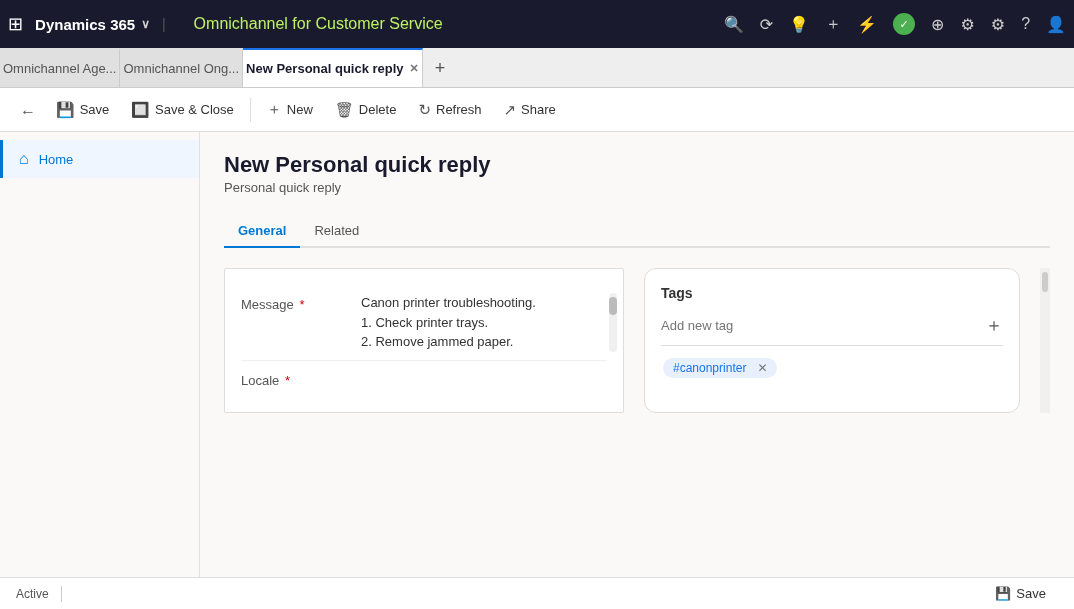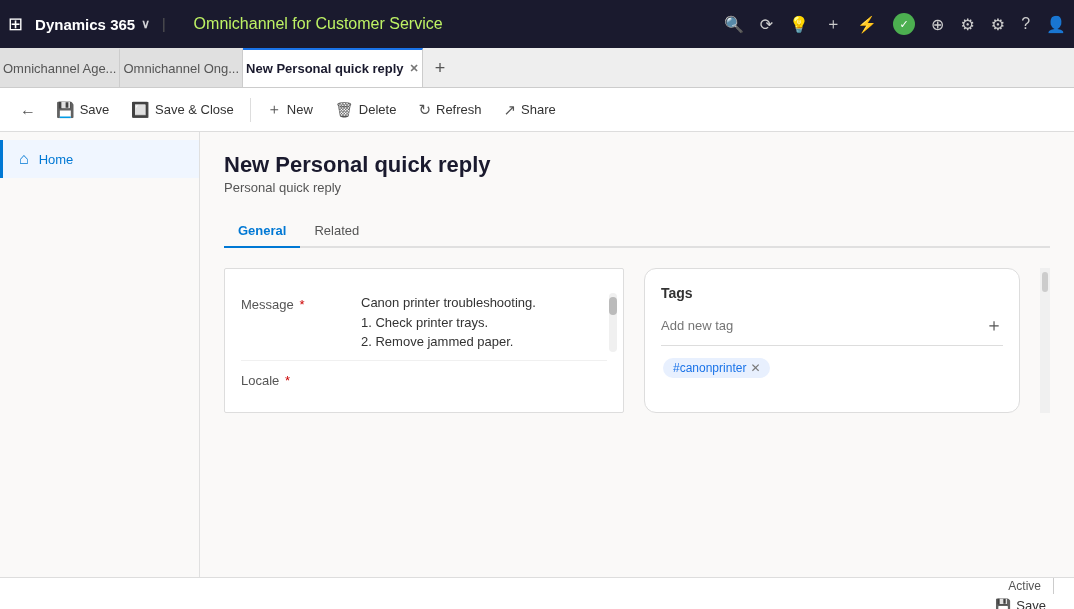--- a/index.html
+++ b/index.html
@@ -211,42 +211,41 @@
       border: none;
       outline: none;
       font-size: 13px;
       color: #aaa;
       background: transparent;
     }
     .tag-add-icon { font-size: 18px; color: #555; cursor: pointer; }
     .tag-item {
       display: inline-flex;
       align-items: center;
-      gap: 4px;
+      gap: 11px;
       background: #e8f0fe;
       color: #1a73e8;
       border-radius: 12px;
       padding: 3px 10px;
       font-size: 12px;
       margin: 2px;
     }
     .tag-remove { color: #777; cursor: pointer; font-size: 12px; }
 
     
     .status-bar {
       background: white;
       border-top: 1px solid #ddd;
       height: 32px;
       display: flex;
-      align-items: flex-end;
+      align-items: center;
       padding: 0 16px;
       font-size: 12px;
       color: #555;
       justify-content: space-between;
-      flex-direction: column;
     }
     .status-left { display: flex; align-items: center; gap: 8px; }
     .status-divider { width: 1px; height: 16px; background: #ccc; margin: 0 4px; }
     .status-save-btn {
       display: flex; align-items: center; gap: 5px;
       padding: 4px 12px;
       border: none; background: transparent;
       color: #333; font-size: 13px; cursor: pointer;
     }
 

